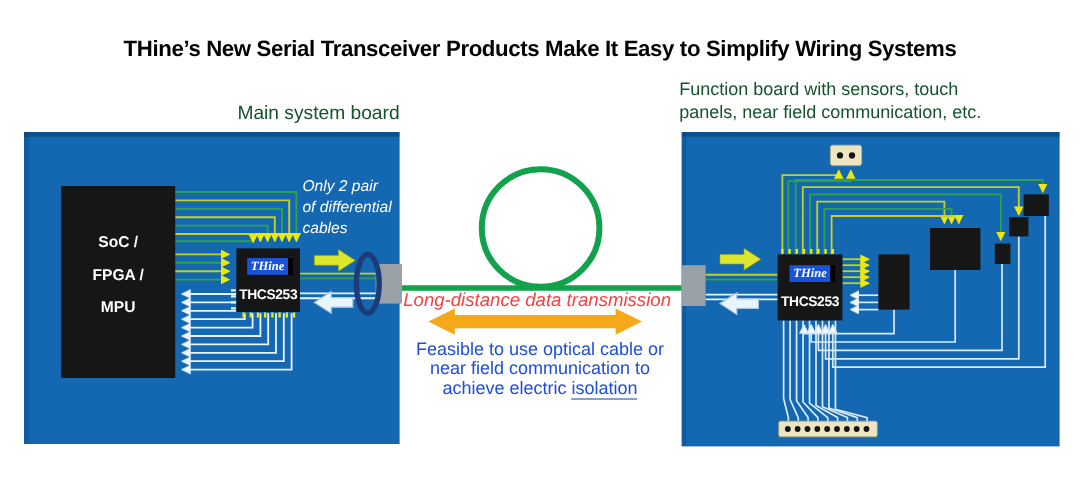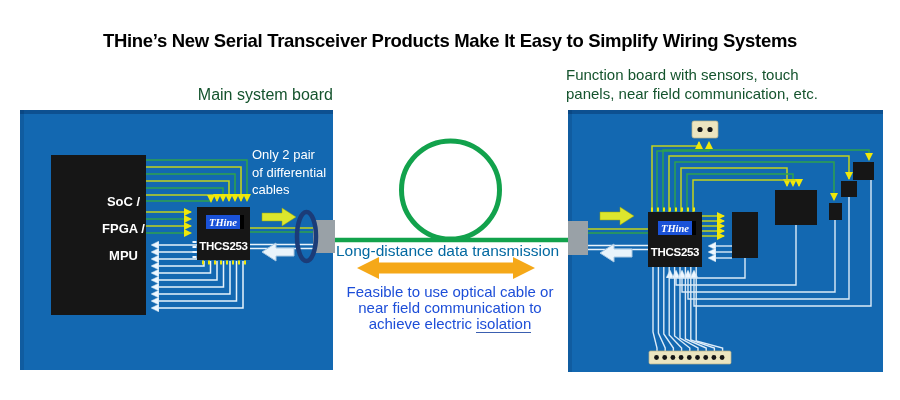--- a/index.html
+++ b/index.html
@@ -9,33 +9,33 @@
   .board{position:absolute;background:#1368b1;
          box-shadow: inset 0 4px 0 rgba(0,25,70,.30), inset 4px 0 0 rgba(0,25,70,.15);}
   #board-left{left:20px;top:110px;width:313px;height:260px;}
   #board-right{left:568px;top:110px;width:315px;height:262px;}
   #page-title{left:0;top:30px;width:900px;text-align:center;color:#000;
               font-size:18.5px;font-weight:bold;letter-spacing:-0.3px;}
   .board-label{color:#14532d;}
   #main-board-label{left:20px;top:86px;width:313px;text-align:right;font-size:16px;}
   #func-board-label{left:566px;top:66px;width:330px;font-size:15px;line-height:18.5px;}
   #soc-label{left:51px;top:188px;width:95px;text-align:center;color:#fff;
-             font-weight:bold;font-size:13px;line-height:27px;margin-left:25px;}
+             font-weight:bold;font-size:13px;line-height:27px;}
   .chip-part{color:#fff;font-weight:bold;font-size:11.5px;text-align:center;letter-spacing:-0.3px;}
   #chip-part-left{left:197px;top:240px;width:53px;}
   #chip-part-right{left:648px;top:246px;width:54px;}
   .thine-logo{display:flex;align-items:stretch;height:14px;}
   .thine-logo .logo-box{flex:1;background:#1a52d8;color:#fff;display:flex;align-items:center;
       justify-content:center;font-family:"Liberation Serif", serif;font-style:italic;
       font-weight:bold;font-size:10.5px;}
   .thine-logo .logo-bar{width:4px;background:#000;}
   #logo-left{left:206px;top:215px;width:38px;}
   #logo-right{left:658px;top:221px;width:38px;}
-  #cable-note{left:252px;top:146px;width:88px;color:#fff;font-size:13px;line-height:17.5px;}
-  #long-distance{left:336px;top:242px;width:230px;color:#0369a1;font-size:15.5px;}
+  #cable-note{left:252px;top:146px;width:88px;color:#fff;font-size:13px;line-height:17.5px;font-style:italic;}
+  #long-distance{left:336px;top:242px;width:230px;color:#ef4444;font-size:15.5px;font-style:italic;}
   #feasible{left:330px;top:284px;width:240px;text-align:center;color:#1d4ed8;
             font-size:15px;line-height:16px;}
   .u-word{border-bottom:1.5px solid #3a5fb0;margin-top:27px;}
   svg{position:absolute;left:0;top:0;}
 </style>
 </head>
 <body>
 
 <div id="canvas">
 

